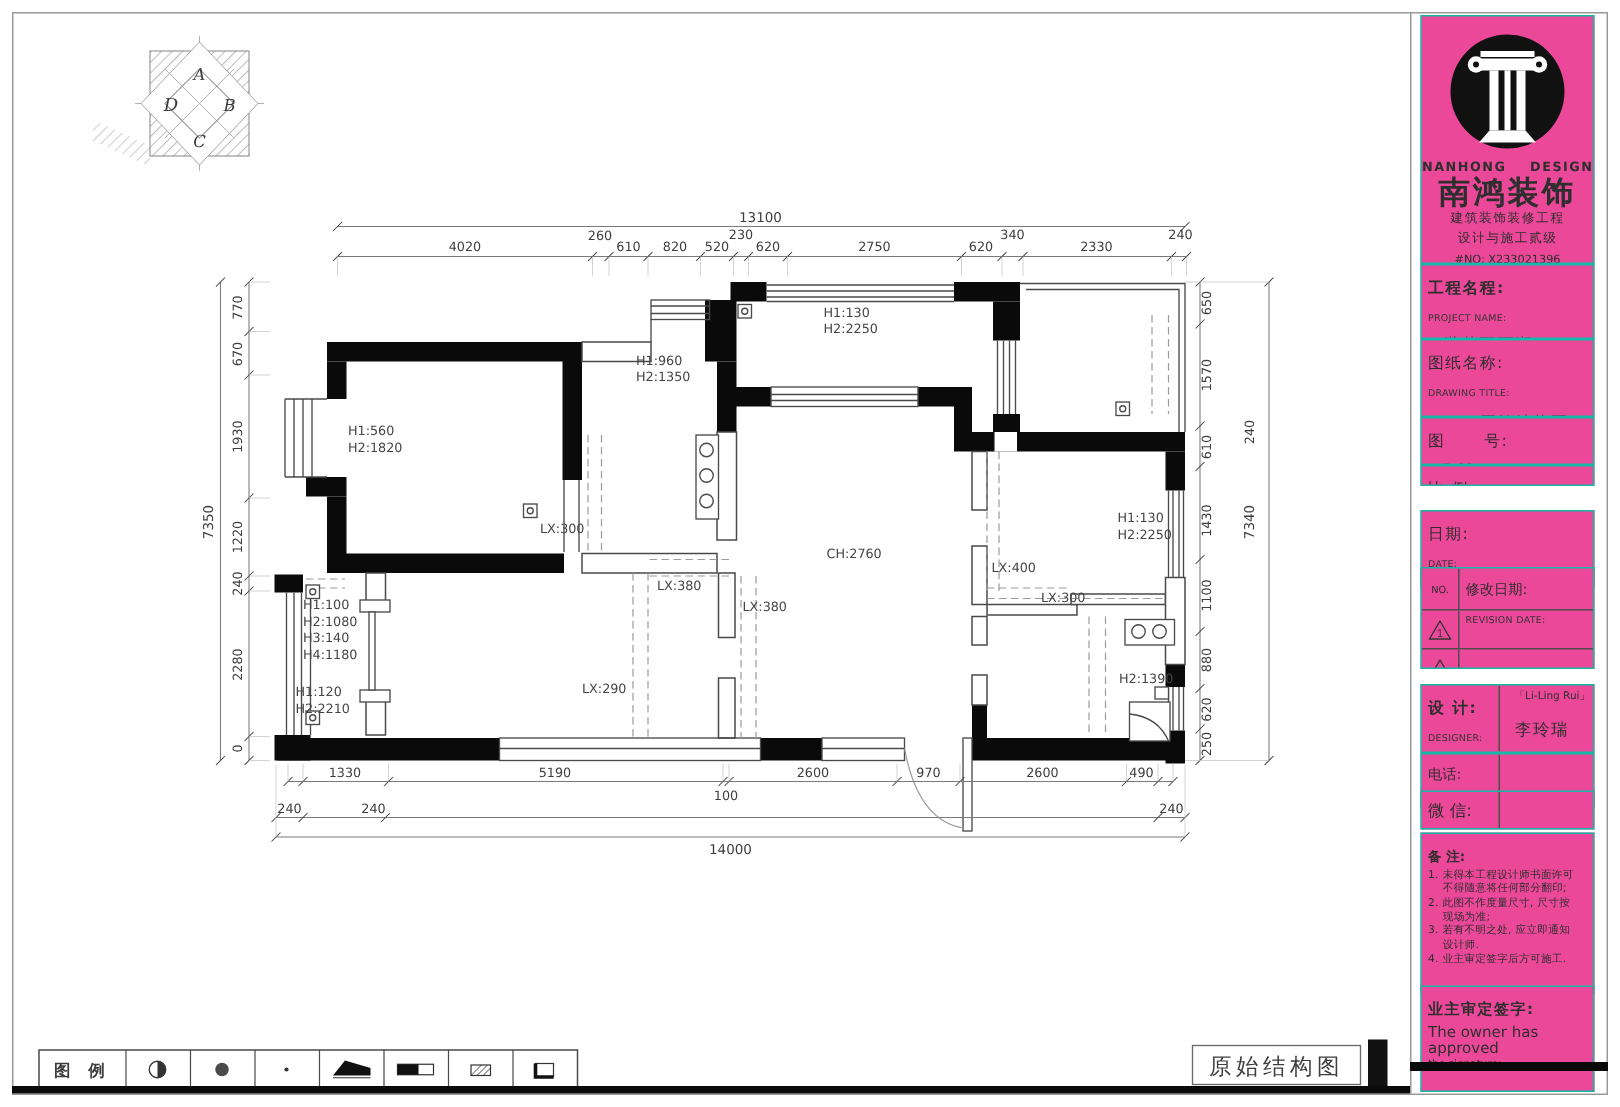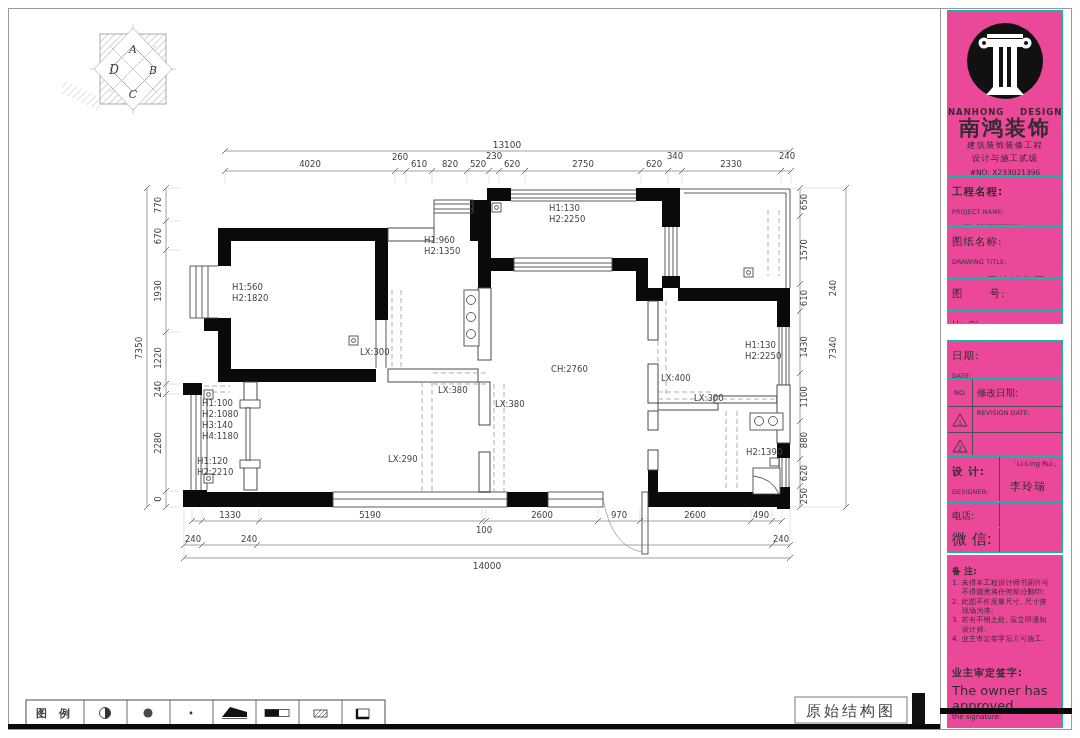--- a/index.html
+++ b/index.html
@@ -363,21 +363,21 @@
     <span class="cnL" style="font-weight:normal;">比 例:</span><br>
     
     <span style="font-size:9.5px;margin-left:26px;">1:60</span>
   </div>
 
   <div class="tbox pad" style="top:330px;height:52px;">
     <span class="cnL" style="font-weight:normal;">日期:</span><br>
     <span class="enL">DATE:</span>
   </div>
 
-  <div class="tbox" style="top:368px;height:78px;">
+  <div class="tbox" style="top:368px;height:68px;">
     <div style="display:flex;height:27px;">
       <div class="rcell1" style="border-right:1px solid #4d4d4d;">
           <span style="font-size:6.5px;">NO.</span>
         </div>
       <div class="pad" style="padding-top:2px;">
         <span style="font-size:9.5px;">修改日期:</span><br>
         <span class="enL">REVISION DATE:</span>
       </div>
     </div>
     <div class="rrow">
@@ -419,39 +419,39 @@
         <span style="font-size:9.5px;">电话:</span><br>
         
       </div>
       <div></div>
     </div>
   </div>
 
   <div class="tbox" style="top:517px;height:26px;">
     <div class="split">
       <div class="splitL pad" style="padding-top:1px;">
-        <span style="font-size:15px;">微 信:</span><br>
+        <span style="font-size:11px;">微 信:</span><br>
         
       </div>
       <div></div>
     </div>
   </div>
 
   <div class="tbox pad" style="top:545px;height:108px;">
     <span style="font-size:9px;font-weight:bold;">备  注:</span>
     <div class="noteLine" style="white-space:pre;">1. 未得本工程设计师书面许可</div>
     <div class="noteLine" style="white-space:pre;">    不得随意将任何部分翻印;</div>
     <div class="noteLine" style="white-space:pre;">2. 此图不作度量尺寸, 尺寸按</div>
     <div class="noteLine" style="white-space:pre;">    现场为准;</div>
     <div class="noteLine" style="white-space:pre;">3. 若有不明之处, 应立即通知</div>
     <div class="noteLine" style="white-space:pre;">    设计师.</div>
     <div class="noteLine" style="white-space:pre;">4. 业主审定签字后方可施工.</div>
     
   </div>
 
   <div class="tbox pad" style="top:629px;height:71px;margin-top:18px;">
     <span style="font-size:10px;font-weight:bold;letter-spacing:1px;">业主审定签字:</span>
-    <div style="font-size:13px;margin-top:3px;">The owner has approved</div>
+    <div style="font-size:10px;margin-top:3px;">The owner has approved</div>
     <div style="font-size:7px;">the signature:</div>
   </div>
 
   <div class="tbThick"></div>
 </div>
 
 </body></html>

